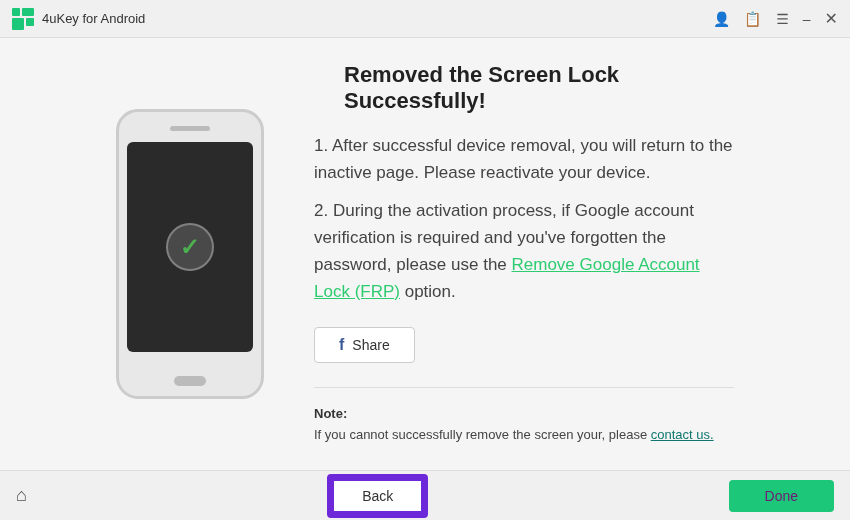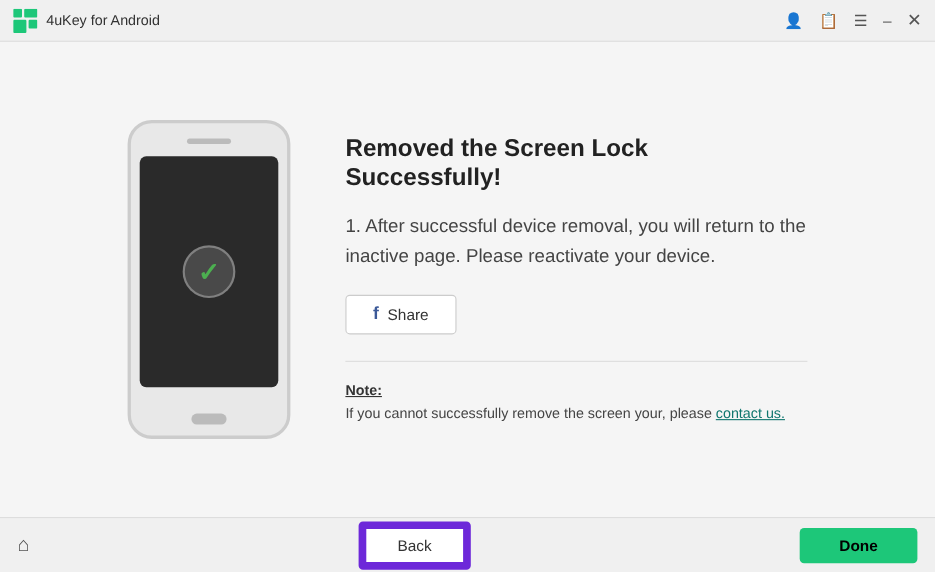--- a/index.html
+++ b/index.html
@@ -128,20 +128,21 @@
     
     .right-content {
       flex: 1;
       max-width: 420px;
     }
     .success-title {
       font-size: 22px;
       font-weight: 600;
       color: #222;
       margin-bottom: 18px;
+      margin-left: 30px;
     }
     .step-text {
       font-size: 17px;
       color: #444;
       line-height: 1.6;
       margin-bottom: 10px;
     }
     .step-text a {
       color: #2ecc71;
       text-decoration: underline;
@@ -171,21 +172,20 @@
       margin: 4px 0 16px 0;
     }
     .note-section {
       font-size: 13px;
       color: #444;
       line-height: 1.6;
     }
     .note-label {
       font-weight: 700;
       color: #333;
-      text-decoration: underline;
     }
     .note-section a {
       color: #0f766e;
       text-decoration: underline;
     }
 
     
     .bottom-bar {
       height: 50px;
       background: #f0f0f0;
@@ -211,23 +211,23 @@
       font-size: 14px;
       color: #333;
       cursor: pointer;
     }
     .done-btn {
       background: #1dc779;
       border: none;
       padding: 8px 36px;
       border-radius: 4px;
       font-size: 14px;
-      color: #000000;
-      cursor: pointer;
-      font-weight: 700;
+      color: #701a75;
+      cursor: pointer;
+      font-weight: 400;
     }
   </style>
 </head>
 <body>
 
 <div class="titlebar">
   <div class="titlebar-left">
     <svg class="titlebar-logo" viewBox="0 0 22 22">
       <rect width="8" height="8" fill="#1dc779" rx="1"></rect>
       <rect x="10" width="12" height="8" fill="#1dc779" rx="1"></rect>
@@ -257,20 +257,23 @@
       </div>
       <div class="phone-home-btn"></div>
     </div>
   </div>
 
   <div class="right-content">
     <h2 class="success-title">Removed the Screen Lock Successfully!</h2>
 
     <p class="step-text">1. After successful device removal, you will return to the inactive page. Please reactivate your device.</p>
 
+    <p class="step-text">
+      <span>2. During the activation process, if Google account verification is required and you've forgotten the password, please use the </span><a href="#">Remove Google Account Lock (FRP)</a><span> option.</span>
+    </p>
 
     <button class="share-btn">
       <span class="fb-icon">f</span>
       <span>Share</span>
     </button>
 
     <hr class="divider">
 
     <div class="note-section">
       <span class="note-label">Note:</span><br>

